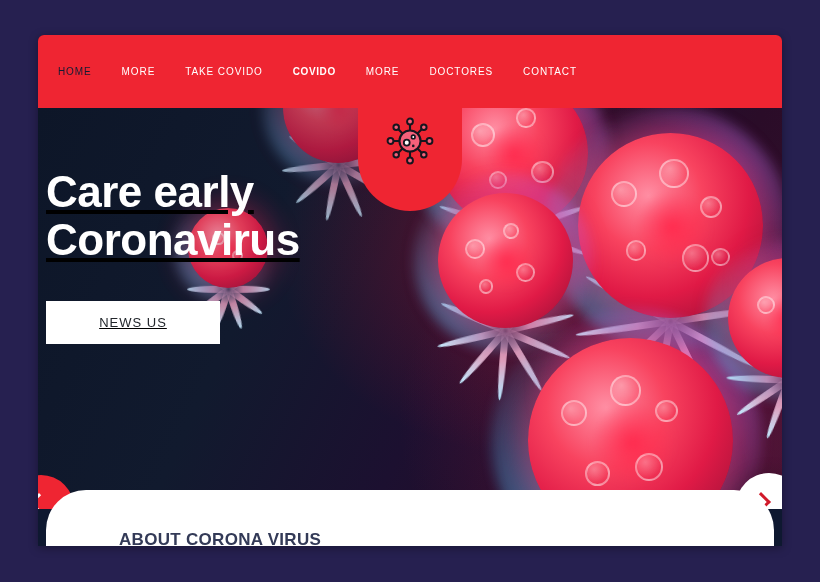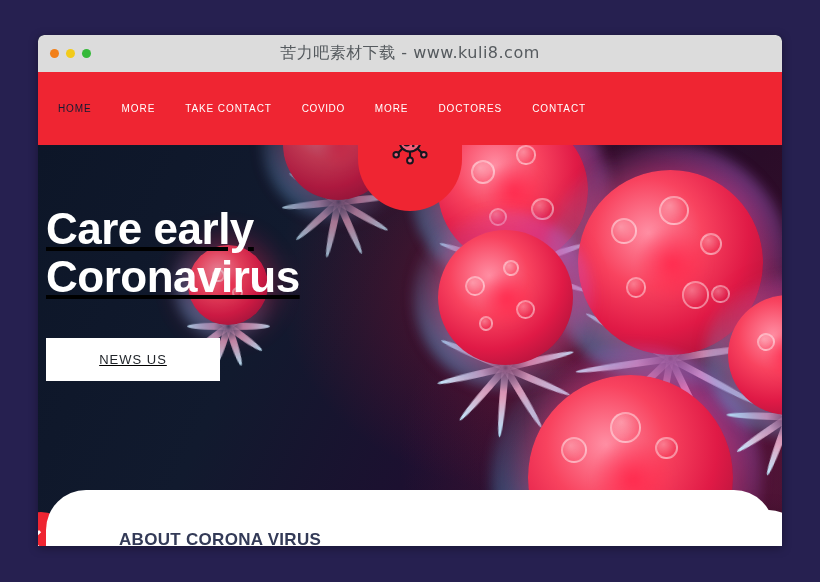--- a/index.html
+++ b/index.html
@@ -53,21 +53,21 @@
   .nav-item{
     font-size:10px;
     color:#ffffff;
     letter-spacing:.9px;
     margin-right:30px;
     font-weight:500;
     cursor:pointer;
     white-space:nowrap;
   }
   .nav-item.active-dark{ color:#121c33; }
-  .nav-item.brand{ font-weight:normal; letter-spacing:.6px; }
+  .nav-item.brand{ font-weight:bold; letter-spacing:.6px; }
 
   
   #logo-badge{
     position:absolute;
     left:50%; transform:translateX(-50%);
     top:72px;
     width:104px; height:104px;
     border-radius:0 0 52px 52px;
     background:#ef2532;
     z-index:5;
@@ -203,33 +203,25 @@
     font-size:17px; font-weight:bold;
     color:#333a57;
     letter-spacing:.3px;
   }
 </style>
 </head>
 <body>
 
 <div id="browser-window">
 
-  <div id="title-bar">
-    <div class="traffic-lights">
-      <span class="dot red"></span>
-      <span class="dot yellow"></span>
-      <span class="dot green"></span>
-    </div>
-    <div id="window-title">苦力吧素材下载 - www.kuli8.com</div>
-  </div>
 
   <nav id="nav-bar">
     <span class="nav-item active-dark">HOME</span>
     <span class="nav-item">MORE</span>
-    <span class="nav-item">TAKE CONTACT</span>
+    <span class="nav-item">TAKE COVIDO</span>
     <span class="nav-item brand">COVIDO</span>
     <span class="nav-item">MORE</span>
     <span class="nav-item">DOCTORES</span>
     <span class="nav-item">CONTACT</span>
   </nav>
 
   <div id="logo-badge">
     <svg viewBox="0 0 64 64">
       <g stroke="#15151e" stroke-width="2.6" fill="none" stroke-linecap="round">
         <line x1="32" y1="32" x2="32" y2="10"></line>

